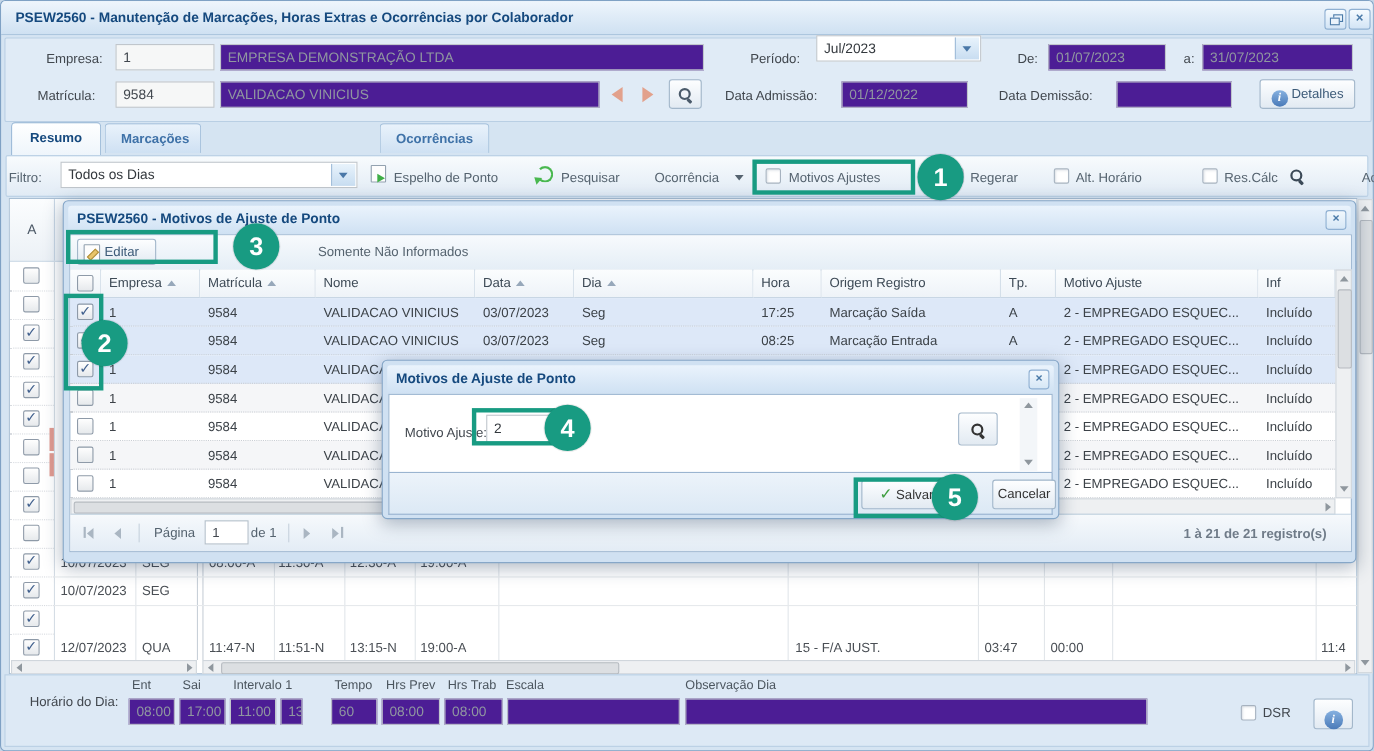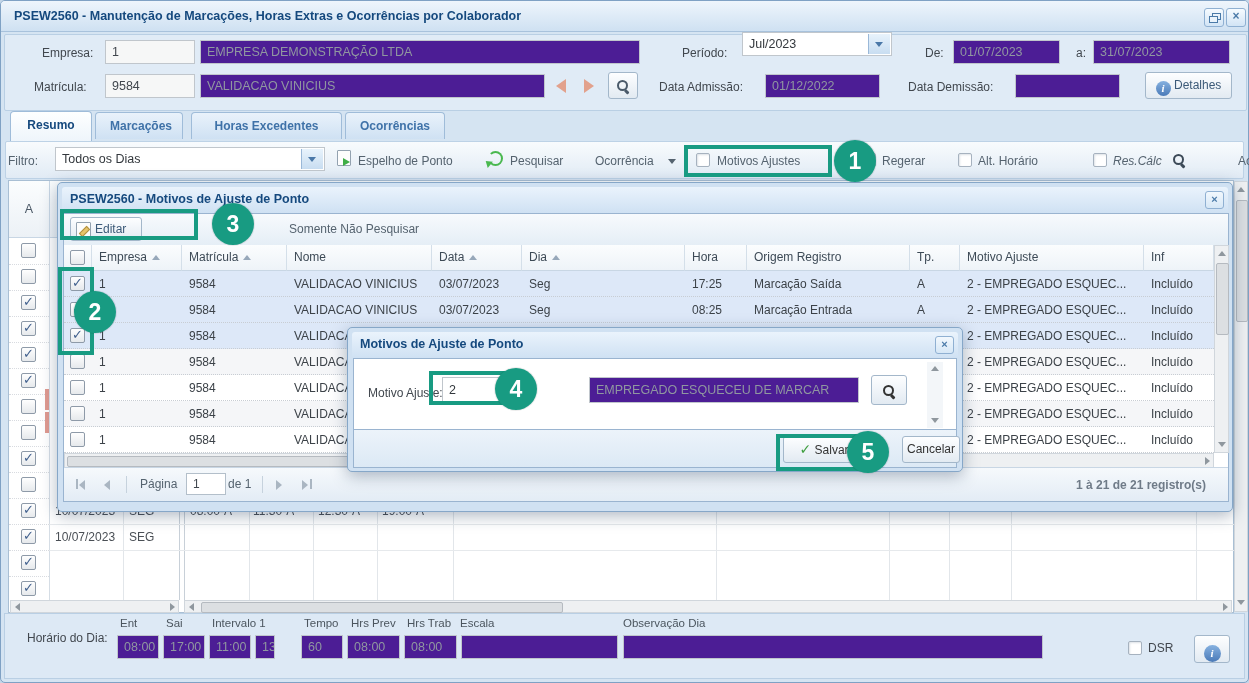--- a/index.html
+++ b/index.html
@@ -169,21 +169,20 @@
   <div class="inp" style="left:765px;top:74px;width:115px;">01/12/2022</div>
   <div class="lbl" style="left:908px;top:80px;">Data Demissão:</div>
   <div class="inp" style="left:1015px;top:74px;width:105px;"></div>
   <div class="btn" style="left:1145px;top:72px;width:87px;height:27px;line-height:25px;">
     <span class="info-circle" style="vertical-align:-3px;">i</span>
     <span>Detalhes</span>
   </div>
 
   <div class="tab active" style="left:10px;width:82px;">Resumo</div>
   <div class="tab" style="left:95px;width:88px;">Marcações</div>
-  <div class="tab" style="left:191px;width:151px;">Horas Excedentes</div>
   <div class="tab" style="left:345px;width:100px;">Ocorrências</div>
 
   <div class="tbar"></div>
   <div class="tb-lbl" style="left:8px;top:154px;">Filtro:</div>
   <div class="inp white" style="left:55px;top:147px;width:270px;">
     <span>Todos os Dias</span>
     <span class="combo-btn">
         <span class="tri-dn" style="left:6px;top:8px;"></span>
       </span>
   </div>
@@ -195,21 +194,21 @@
   <div class="tb-lbl" style="left:510px;top:154px;">Pesquisar</div>
   <div class="tb-lbl" style="left:595px;top:154px;"><span>Ocorrência</span></div>
   <span class="tri-dn" style="position:absolute;left:668px;top:159px;border-top-color:#55636f;"></span>
   <span class="cbx" style="left:696px;top:153px;"></span>
   <div class="tb-lbl" style="left:717px;top:154px;">Motivos Ajustes</div>
   <span class="cbx" style="left:862px;top:153px;"></span>
   <div class="tb-lbl" style="left:882px;top:154px;">Regerar</div>
   <span class="cbx" style="left:958px;top:153px;"></span>
   <div class="tb-lbl" style="left:978px;top:154px;">Alt. Horário</div>
   <span class="cbx" style="left:1093px;top:153px;"></span>
-  <div class="tb-lbl" style="left:1113px;top:154px;font-style:italic;">Res.Cálc</div>
+  <div class="tb-lbl" style="left:1113px;top:154px;">Res.Cálc</div>
   <span class="mag" style="position:absolute;left:1172px;top:153px;color:#3c4a58;"></span>
   <div class="tb-lbl" style="left:1238px;top:154px;">Acessos</div>
 
   <div class="grid-frame">
     <div class="grid-head">
       <div class="colA-head">A</div>
     </div>
     <div id="cola-rows">
         <div class="a-row" style="top: 0px;">
           <span class="cb3d"></span>
@@ -286,20 +285,32 @@
           <span class="m-cell" style="left: 80px;">SEG</span>
           <span class="m-cell" style="left: 141px;"></span>
           <span class="m-cell" style="left: 204px;"></span>
           <span class="m-cell" style="left: 269px;"></span>
           <span class="m-cell" style="left: 333px;"></span>
           <span class="m-cell" style="left: 674px;"></span>
           <span class="m-cell" style="left: 846px;"></span>
           <span class="m-cell" style="left: 906px;"></span>
           <span class="m-cell" style="left: 1152px;"></span>
         </div>
+        <div class="m-row" style="top: 338px;">
+          <span class="m-cell" style="left: 6px;">12/07/2023</span>
+          <span class="m-cell" style="left: 80px;">QUA</span>
+          <span class="m-cell" style="left: 141px;">11:47-N</span>
+          <span class="m-cell" style="left: 204px;">11:51-N</span>
+          <span class="m-cell" style="left: 269px;">13:15-N</span>
+          <span class="m-cell" style="left: 333px;">19:00-A</span>
+          <span class="m-cell" style="left: 674px;">15 - F/A JUST.</span>
+          <span class="m-cell" style="left: 846px;">03:47</span>
+          <span class="m-cell" style="left: 906px;">00:00</span>
+          <span class="m-cell" style="left: 1152px;">11:4</span>
+        </div>
       </div>
 
     <div class="sb" style="left:1px;top:419px;width:169px;height:13px;">
       <span class="sb-tri tri-l" style="left:4px;top:2px;"></span>
         <span class="sb-tri tri-r" style="left:159px;top:2px;"></span>
     </div>
     <div class="sb" style="left:175px;top:419px;width:1048px;height:13px;">
       <span class="sb-tri tri-l" style="left:4px;top:2px;"></span>
       <div class="sb-thumb" style="left:16px;top:1px;width:360px;height:9px;"></div>
       <span class="sb-tri tri-r" style="left:1038px;top:2px;"></span>
@@ -343,21 +354,21 @@
       <div class="xbtn" style="right:4px;top:4px;">×</div>
     </div>
     <div class="modal-inner" style="left:5px;top:30px;width:1166px;height:289px;">
       <div class="mtbar">
         <div class="btn" style="left:6px;top:3px;width:72px;height:24px;line-height:22px;text-align:left;padding-left:24px;color:#3c5a78;">
           <span class="icon-sheet" style="left:5px;top:4px;width:13px;height:14px;">
               <span class="pencil" style="left:2px;top:6px;"></span>
             </span>
           <span>Editar</span>
         </div>
-        <div class="tb-lbl" style="left:225px;top:8px;">Somente Não Pesquisar</div>
+        <div class="tb-lbl" style="left:225px;top:8px;">Somente Não Informados</div>
       </div>
       <div id="modal-grid">
           <div style="position: absolute; left: 0px; top: 0px; width: 1150px; height: 26px;">
             <div class="gh-cell" style="left: 0px; width: 28px;">
               <span class="cb3d" style="position: absolute; left: 6px; top: 5px;"></span>
             </div>
             <div class="gh-cell" style="left: 28px; width: 90px;">Empresa<span class="sort-up"></span></div>
             <div class="gh-cell" style="left: 118px; width: 105px;">Matrícula<span class="sort-up"></span></div>
             <div class="gh-cell" style="left: 223px; width: 145px;">Nome</div>
             <div class="gh-cell" style="left: 368px; width: 90px;">Data<span class="sort-up"></span></div>
@@ -490,21 +501,20 @@
   </div>
 
   <div class="modal" style="left:347px;top:327px;width:616px;height:145px;z-index:20;">
     <div class="modal-titlebar">
       <div class="modal-title">Motivos de Ajuste de Ponto</div>
       <div class="xbtn" style="right:4px;top:4px;">×</div>
     </div>
     <div class="modal-inner" style="left:5px;top:30px;width:604px;height:72px;">
       <div class="lbl" style="left:14px;top:27px;">Motivo Ajuste:</div>
       <div class="inp white" style="left:88px;top:18px;width:64px;height:26px;line-height:24px;">2</div>
-      <div class="inp" style="left:235px;top:18px;width:270px;height:26px;line-height:24px;font-size:12.5px;">EMPREGADO ESQUECEU DE MARCAR</div>
       <div class="btn" style="left:517px;top:16px;width:36px;height:30px;"><span class="mag" style="margin-top:8px;color:#333;"></span></div>
       <div class="sb" style="left:573px;top:3px;width:16px;height:66px;border:none;background:#f3f6f9;">
         <span class="sb-tri tri-u" style="left:4px;top:4px;"></span>
         <span class="sb-tri tri-d" style="left:4px;top:56px;"></span>
       </div>
     </div>
     <div class="modal-inner" style="left:5px;top:102px;width:604px;height:38px;background:linear-gradient(#ecf3fa,#dcE9f5);border-top:none;">
       <div class="btn" style="left:429px;top:6px;width:82px;height:27px;line-height:25px;">
         <span class="chk-green">✓</span>
         <span style="color:#333;">Salvar</span>

